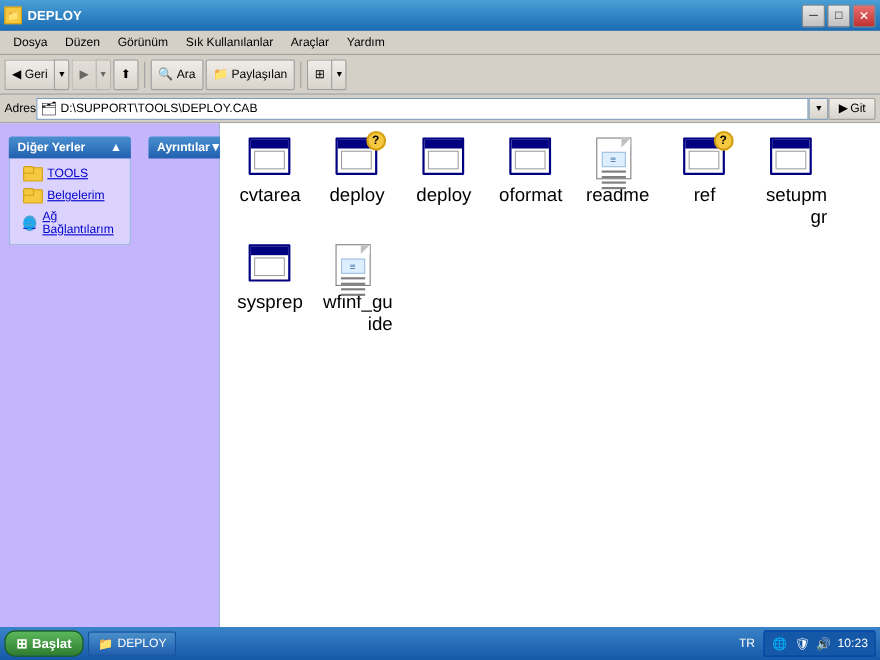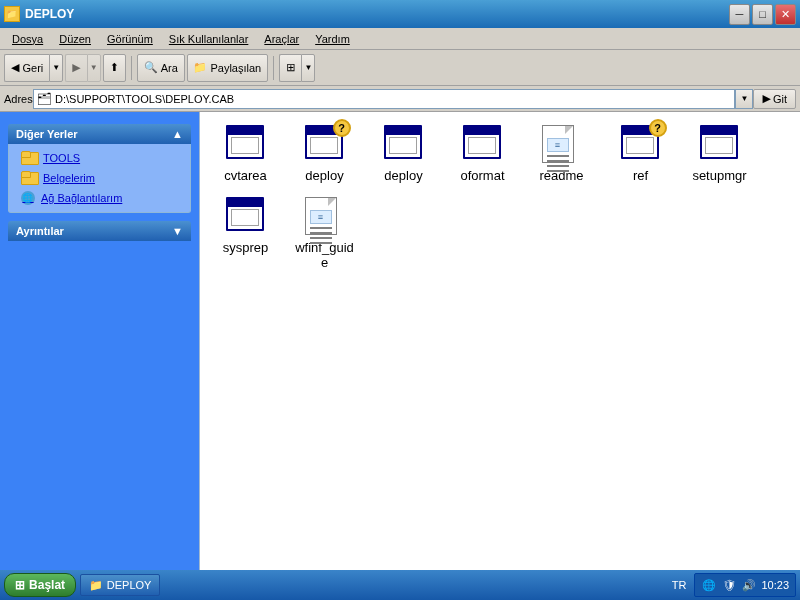--- a/index.html
+++ b/index.html
@@ -60,21 +60,20 @@
       display: flex;
       align-items: center;
       padding: 0 4px;
       border-bottom: 1px solid #a0a0a0;
     }
     .menu-item {
       padding: 2px 8px;
       cursor: pointer;
       color: #000;
       font-size: 11px;
-      text-decoration: underline;
     }
 
     
     .toolbar {
       height: 36px;
       background: #d4d0c8;
       display: flex;
       align-items: center;
       padding: 2px 4px;
       gap: 2px;
@@ -158,24 +157,24 @@
     
     .main-area {
       display: flex;
       height: calc(600px - 28px - 22px - 36px - 26px - 30px);
       background: white;
     }
 
     
     .left-panel {
       width: 200px;
-      background: #3b82f6;
+      background: #c4b5fd;
       border-right: 1px solid #a0b8d0;
       display: flex;
-      flex-direction: column;
+      flex-direction: row;
       gap: 0;
       padding: 8px 0;
     }
     .panel-section {
       margin: 4px 8px;
     }
     .panel-header {
       background: linear-gradient(to bottom, #4a90d0, #2060b0);
       color: white;
       font-size: 11px;
@@ -256,22 +255,22 @@
       padding: 4px;
       cursor: pointer;
       border: 1px solid transparent;
     }
     .file-icon {
       width: 40px; height: 40px;
       position: relative;
       margin-bottom: 3px;
     }
     .file-label {
-      font-size: 13px;
-      text-align: center;
+      font-size: 17px;
+      text-align: right;
       color: #000;
       word-break: break-all;
     }
 
     
     .icon-window {
       width: 38px; height: 34px;
       background: white;
       border: 2px solid #000080;
       border-radius: 1px;

